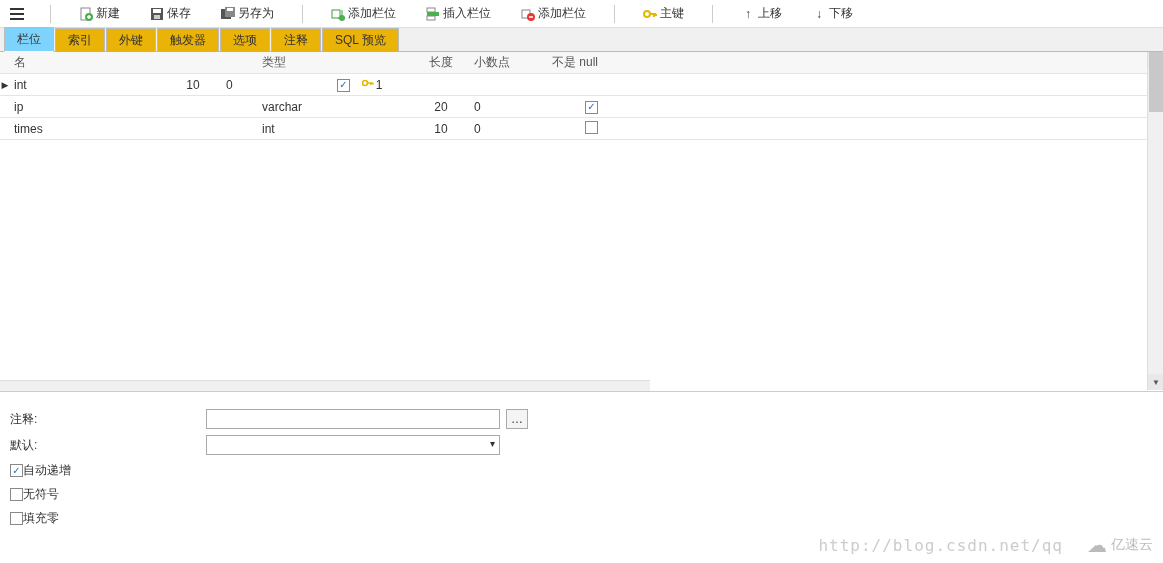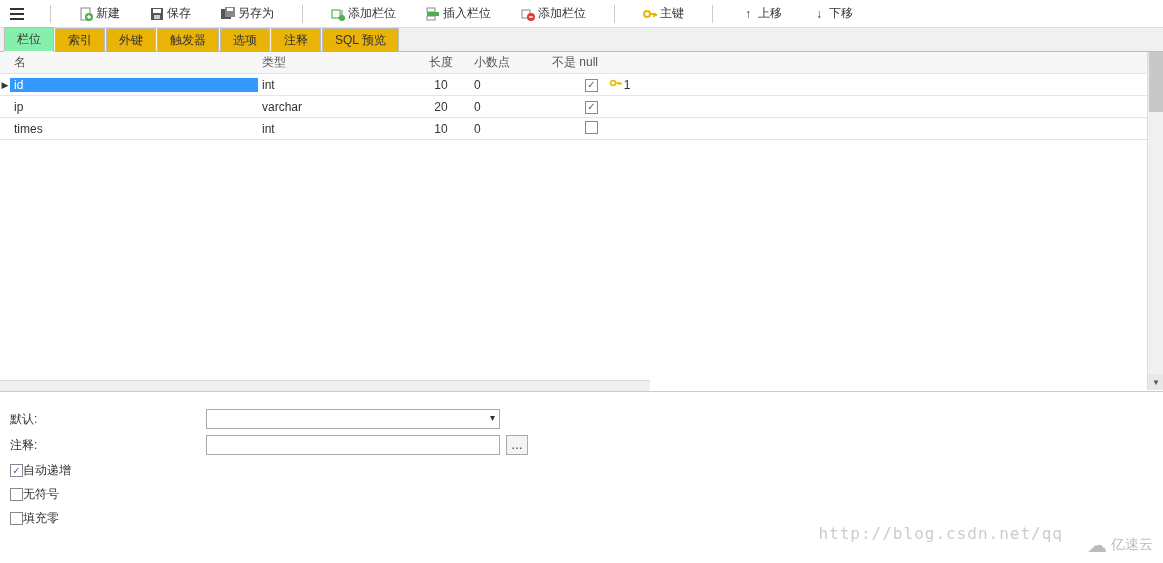--- a/index.html
+++ b/index.html
@@ -43,21 +43,21 @@
       height: 24px; background: #f0f0f0;
       border-bottom: 1px solid #bbb;
       padding-left: 4px;
     }
     .tab {
       padding: 3px 12px; border: 1px solid #bbb;
       border-bottom: none; background: #eab308;
       margin-right: 1px; cursor: pointer;
       position: relative; top: 1px;
     }
-    .tab.active { background: #86efac; border-bottom: 1px solid #fff; }
+    .tab.active { background: #7dd3fc; border-bottom: 1px solid #fff; }
     
     .grid-area {
       position: relative;
       height: 340px;
       overflow: hidden;
       border-bottom: 1px solid #ccc;
     }
     .grid-header, .grid-row {
       display: flex; align-items: center;
       height: 22px;
@@ -89,21 +89,21 @@
       border:1px solid #aaa; height:20px; font-size:12px;
     }
     .combo { width: 294px; background:#fff; position:relative;}
     .combo::after{ content:"▾"; position:absolute; right:4px; top:2px; font-size:10px; color:#333;}
     .finput{ width:294px; padding:0 4px; background:#fff;}
     .ellipsis-btn{ width:22px;height:20px;border:1px solid #aaa; background:#f4f4f4; cursor:pointer; display:flex;align-items:center;justify-content:center;}
     .fchk{ display:flex; align-items:center; height:24px;}
     .fchkbox{ width:13px;height:13px;border:1px solid #888; background:#fff; display:inline-flex;align-items:center;justify-content:center;}
     .fchkbox.on::after{content:"✓"; font-size:10px; color:#2a6bbf;}
     
-    .watermark{ position:absolute; bottom:20px; right:100px; color:#ccc; font-family:monospace; font-size:16px; letter-spacing:1px;}
+    .watermark{ position:absolute; bottom:8px; right:100px; color:#ccc; font-family:monospace; font-size:16px; letter-spacing:1px;}
     .logo{ position:absolute; bottom:6px; right:10px; color:#bbb; font-size:14px; display:flex; align-items:center; gap:4px;}
     .logo .cloud{ font-size:20px;}
   </style>
 </head>
 <body>
 
 <div class="toolbar">
   <div class="menu-icon">
       <span></span>
       <span></span>
@@ -212,21 +212,20 @@
     <div class="c-name">名</div>
     <div class="c-type">类型</div>
     <div class="c-len">长度</div>
     <div class="c-dec">小数点</div>
     <div class="c-null">不是 null</div>
     <div class="c-key"></div>
   </div>
   <div id="grid-body">
       <div class="grid-row selected">
         <div class="rowmark">▶</div>
-        <div class="c-name">id</div>
         <div class="c-type">int</div>
         <div class="c-len">10</div>
         <div class="c-dec">0</div>
         <div class="c-null"><span class="chk on"></span></div>
         <div class="c-key">
           <span class="keyico"><svg width="12" height="12">
               <circle cx="3" cy="6" r="2.5" fill="none" stroke="#e6b800" stroke-width="1.6"></circle>
               <path d="M5 6h6M9 6v2M11 6v1.5" stroke="#e6b800" stroke-width="1.6"></path>
             </svg></span>
           <span>1</span>
@@ -255,27 +254,27 @@
 </div>
 
 <div class="vscroll">
   <div class="arrow up">▲</div>
   <div class="thumb"></div>
   <div class="arrow down">▼</div>
 </div>
 
 <div class="form-area">
   <div class="frow">
-    <div class="flabel">默认:</div>
-    <div class="combo"><span></span></div>
-  </div>
-  <div class="frow">
     <div class="flabel">注释:</div>
     <input class="finput" value="" style="">
     <div class="ellipsis-btn">…</div>
+  </div>
+  <div class="frow">
+    <div class="flabel">默认:</div>
+    <div class="combo"><span></span></div>
   </div>
   <div class="fchk">
     <span class="fchkbox on"></span>
     <span>自动递增</span>
   </div>
   <div class="fchk">
     <span class="fchkbox"></span>
     <span>无符号</span>
   </div>
   <div class="fchk">

